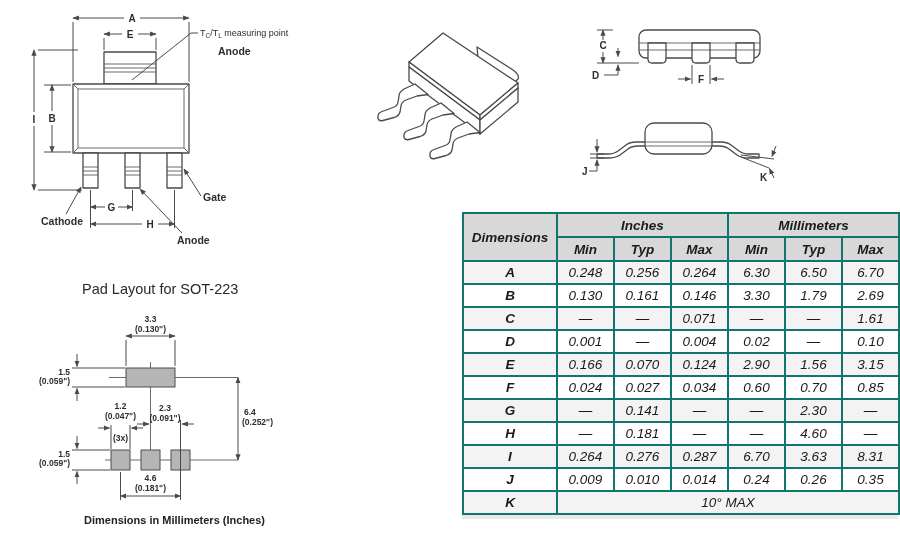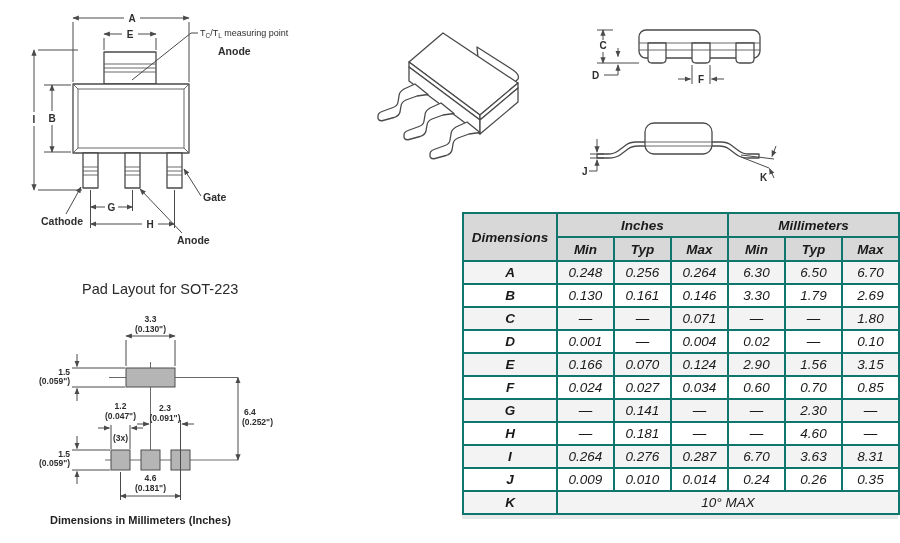--- a/index.html
+++ b/index.html
@@ -8,21 +8,21 @@
   svg{position:absolute;overflow:visible;}
   .ln{stroke:#4a4a4a;stroke-width:1;fill:none;}
   .thin{stroke:#5a5a5a;stroke-width:0.9;fill:none;}
   .out{stroke:#4a4a4a;stroke-width:1.3;fill:#ffffff;stroke-linejoin:round;}
   .pad{fill:#b5b5b5;stroke:#4d4d4d;stroke-width:1;}
   .dimtxt{font:bold 10px "Liberation Sans",sans-serif;fill:#2d2d2d;}
   .lbltxt{font:bold 10.5px "Liberation Sans",sans-serif;fill:#2d2d2d;}
   .mptxt{font:400 9px "Liberation Sans",sans-serif;fill:#2d2d2d;}
   .padtxt{font:bold 8.5px "Liberation Sans",sans-serif;fill:#2d2d2d;}
   #pad-title{position:absolute;left:82px;top:281px;font-size:14.5px;color:#2a2a2a;}
-  #pad-caption{position:absolute;left:50px;top:514px;width:215px;text-align:left;
+  #pad-caption{position:absolute;left:50px;top:514px;width:215px;text-align:right;
                font-size:11px;font-weight:bold;color:#222;}
   #dim-table{position:absolute;left:462px;top:212px;}
   table{border-collapse:separate;border-spacing:2px;background:#0f766e;font-style:italic;}
   th,td{text-align:center;vertical-align:middle;padding:0;height:21px;
         font-size:13.5px;color:#1a1a1a;}
   th{background:#d8d8d8;font-weight:bold;height:22px;}
   td.dim{font-weight:bold;}
   tr.alt td{background:#f3f3f3;}
   tr.plain td{background:#ffffff;}
   #table-bottom-bar{position:absolute;left:462px;top:515px;width:436px;height:4px;background:#e9e9e9;}
@@ -343,21 +343,21 @@
             <td>1.79</td>
             <td>2.69</td>
         </tr>
         <tr class="alt">
           <td class="dim">C</td>
           <td>—</td>
             <td>—</td>
             <td>0.071</td>
           <td>—</td>
             <td>—</td>
-            <td>1.80</td>
+            <td>1.61</td>
         </tr>
         <tr class="plain">
           <td class="dim">D</td>
           <td>0.001</td>
             <td>—</td>
             <td>0.004</td>
           <td>0.02</td>
             <td>—</td>
             <td>0.10</td>
         </tr>

